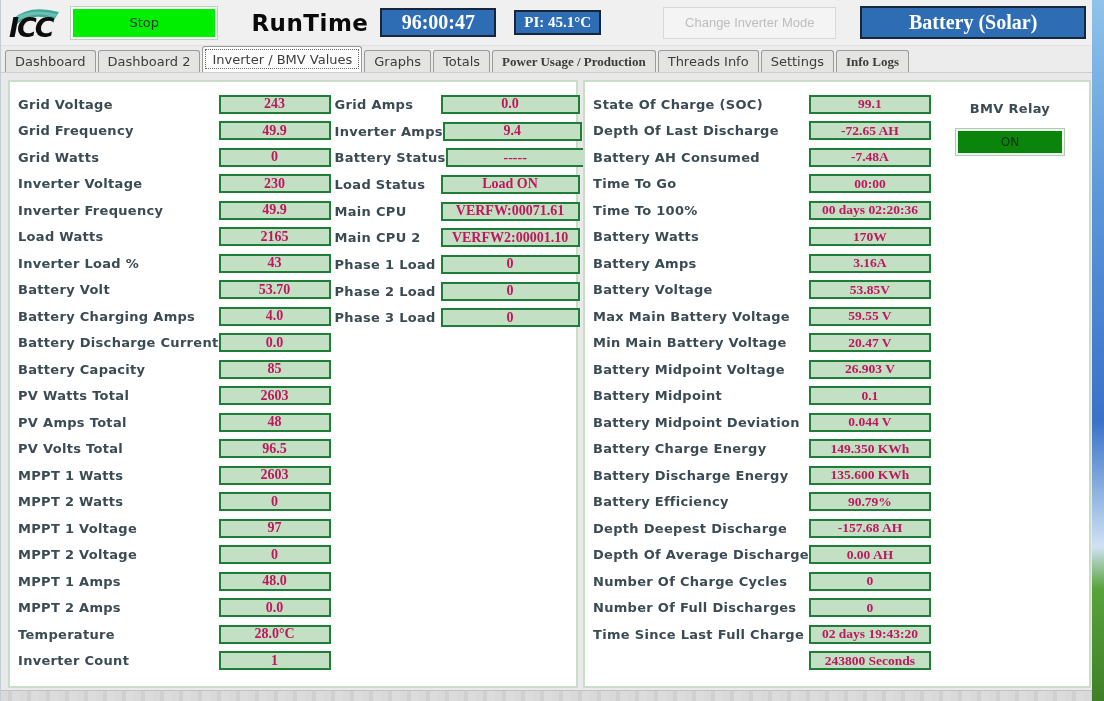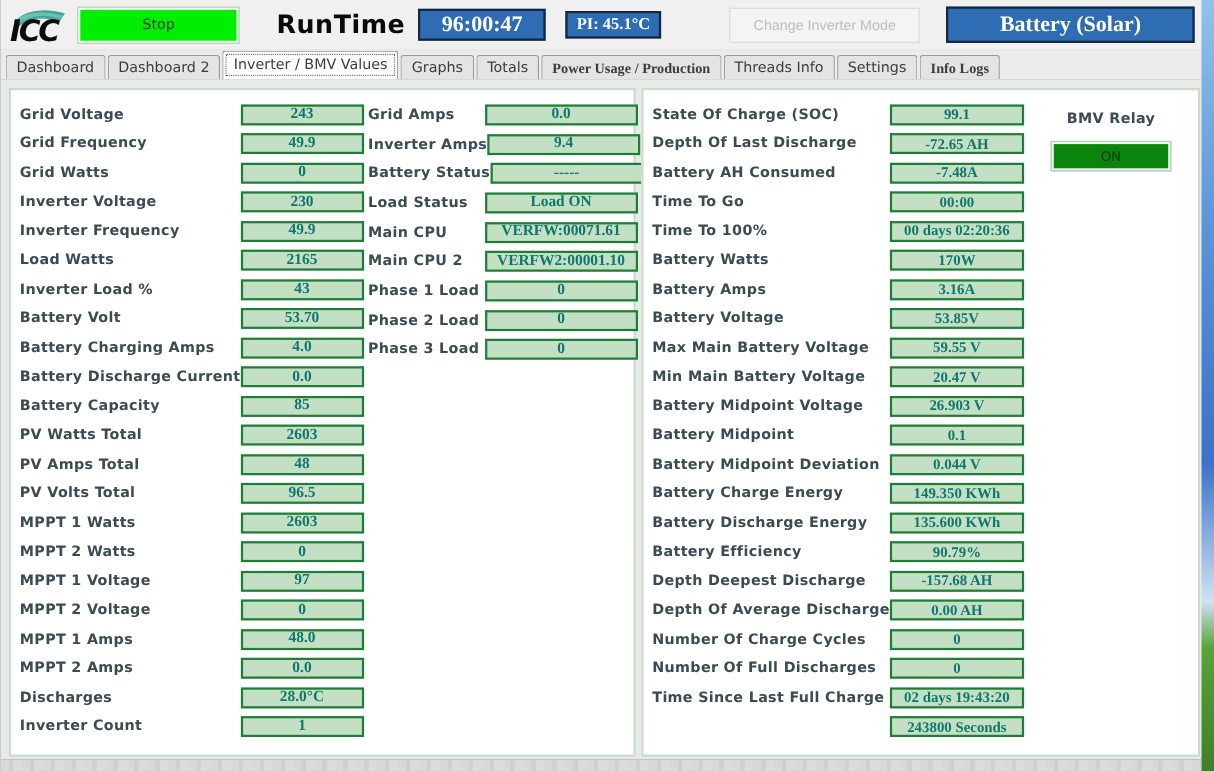--- a/index.html
+++ b/index.html
@@ -59,21 +59,21 @@
   .panel-left{width:570px;}
   .panel-right{width:508px;margin-left:5px;}
 
   .fieldcol{display:flex;flex-direction:column;}
   .field-row{height:26.7px;display:flex;align-items:center;}
   .field-label{font-size:13px;font-weight:bold;color:var(--label-color);
     letter-spacing:0.3px;white-space:nowrap;flex:1 1 auto;}
   .field-value{background:var(--box-green-bg);border:2px solid var(--box-green-border);
     height:19px;display:flex;align-items:center;justify-content:center;
     font-family:"Liberation Serif","DejaVu Serif",serif;font-weight:bold;
-    font-size:14px;color:#0f766e;flex:0 0 auto;white-space:nowrap;}
+    font-size:14px;color:#be185d;flex:0 0 auto;white-space:nowrap;}
 
   .col-a{width:313px;}
   .col-a .field-value{width:112px;}
   .col-b{width:245px;margin-left:4px;}
   .col-b .field-value{width:139px;}
   .col-c{width:342px;}
   .col-c .field-value{width:122px;font-size:13.5px;}
 
   .bmv-col{width:150px;margin-left:8px;padding-top:10px;display:flex;
     flex-direction:column;align-items:center;}
@@ -218,21 +218,21 @@
             <span class="field-label">MPPT 1 Amps</span>
             <span class="field-value">48.0</span>
           </div>
 
           <div class="field-row">
             <span class="field-label">MPPT 2 Amps</span>
             <span class="field-value">0.0</span>
           </div>
 
           <div class="field-row">
-            <span class="field-label">Discharges</span>
+            <span class="field-label">Temperature</span>
             <span class="field-value">28.0°C</span>
           </div>
 
           <div class="field-row">
             <span class="field-label">Inverter Count</span>
             <span class="field-value">1</span>
           </div>
         </div>
       <div class="fieldcol col-b">
 

